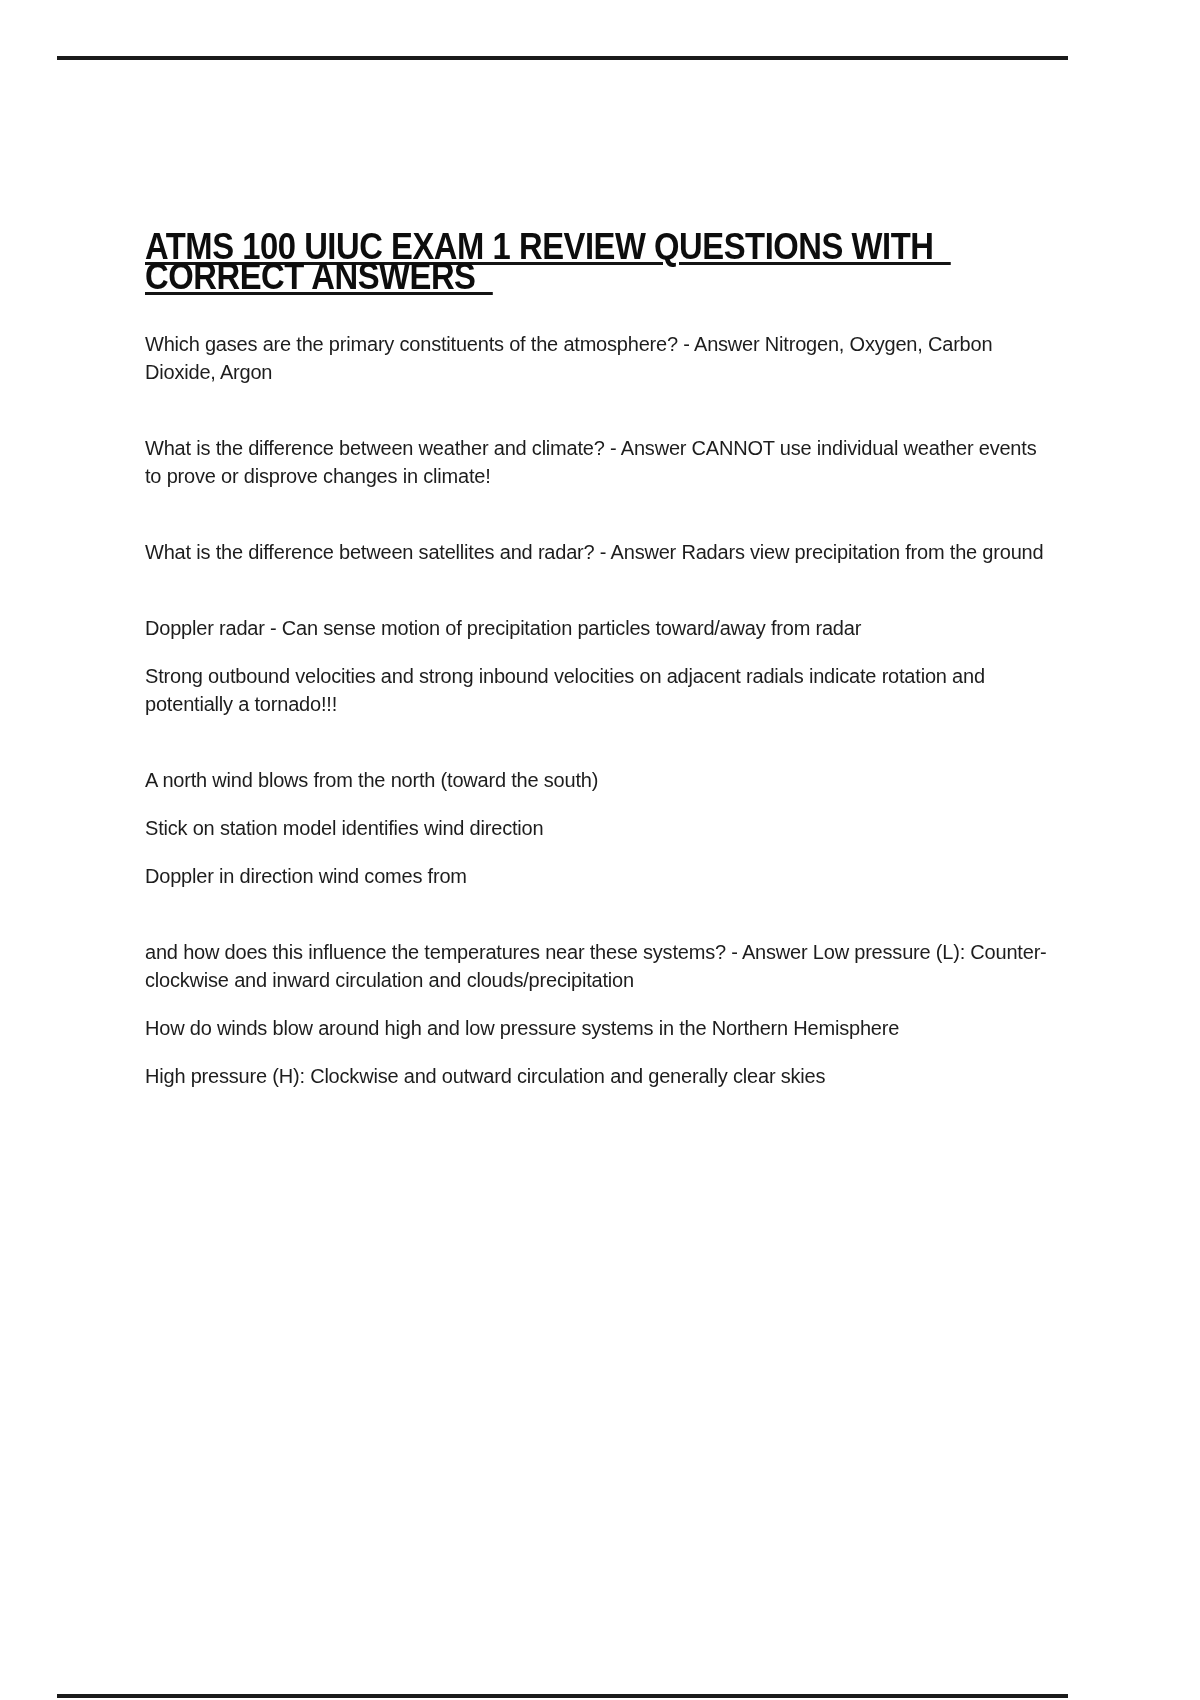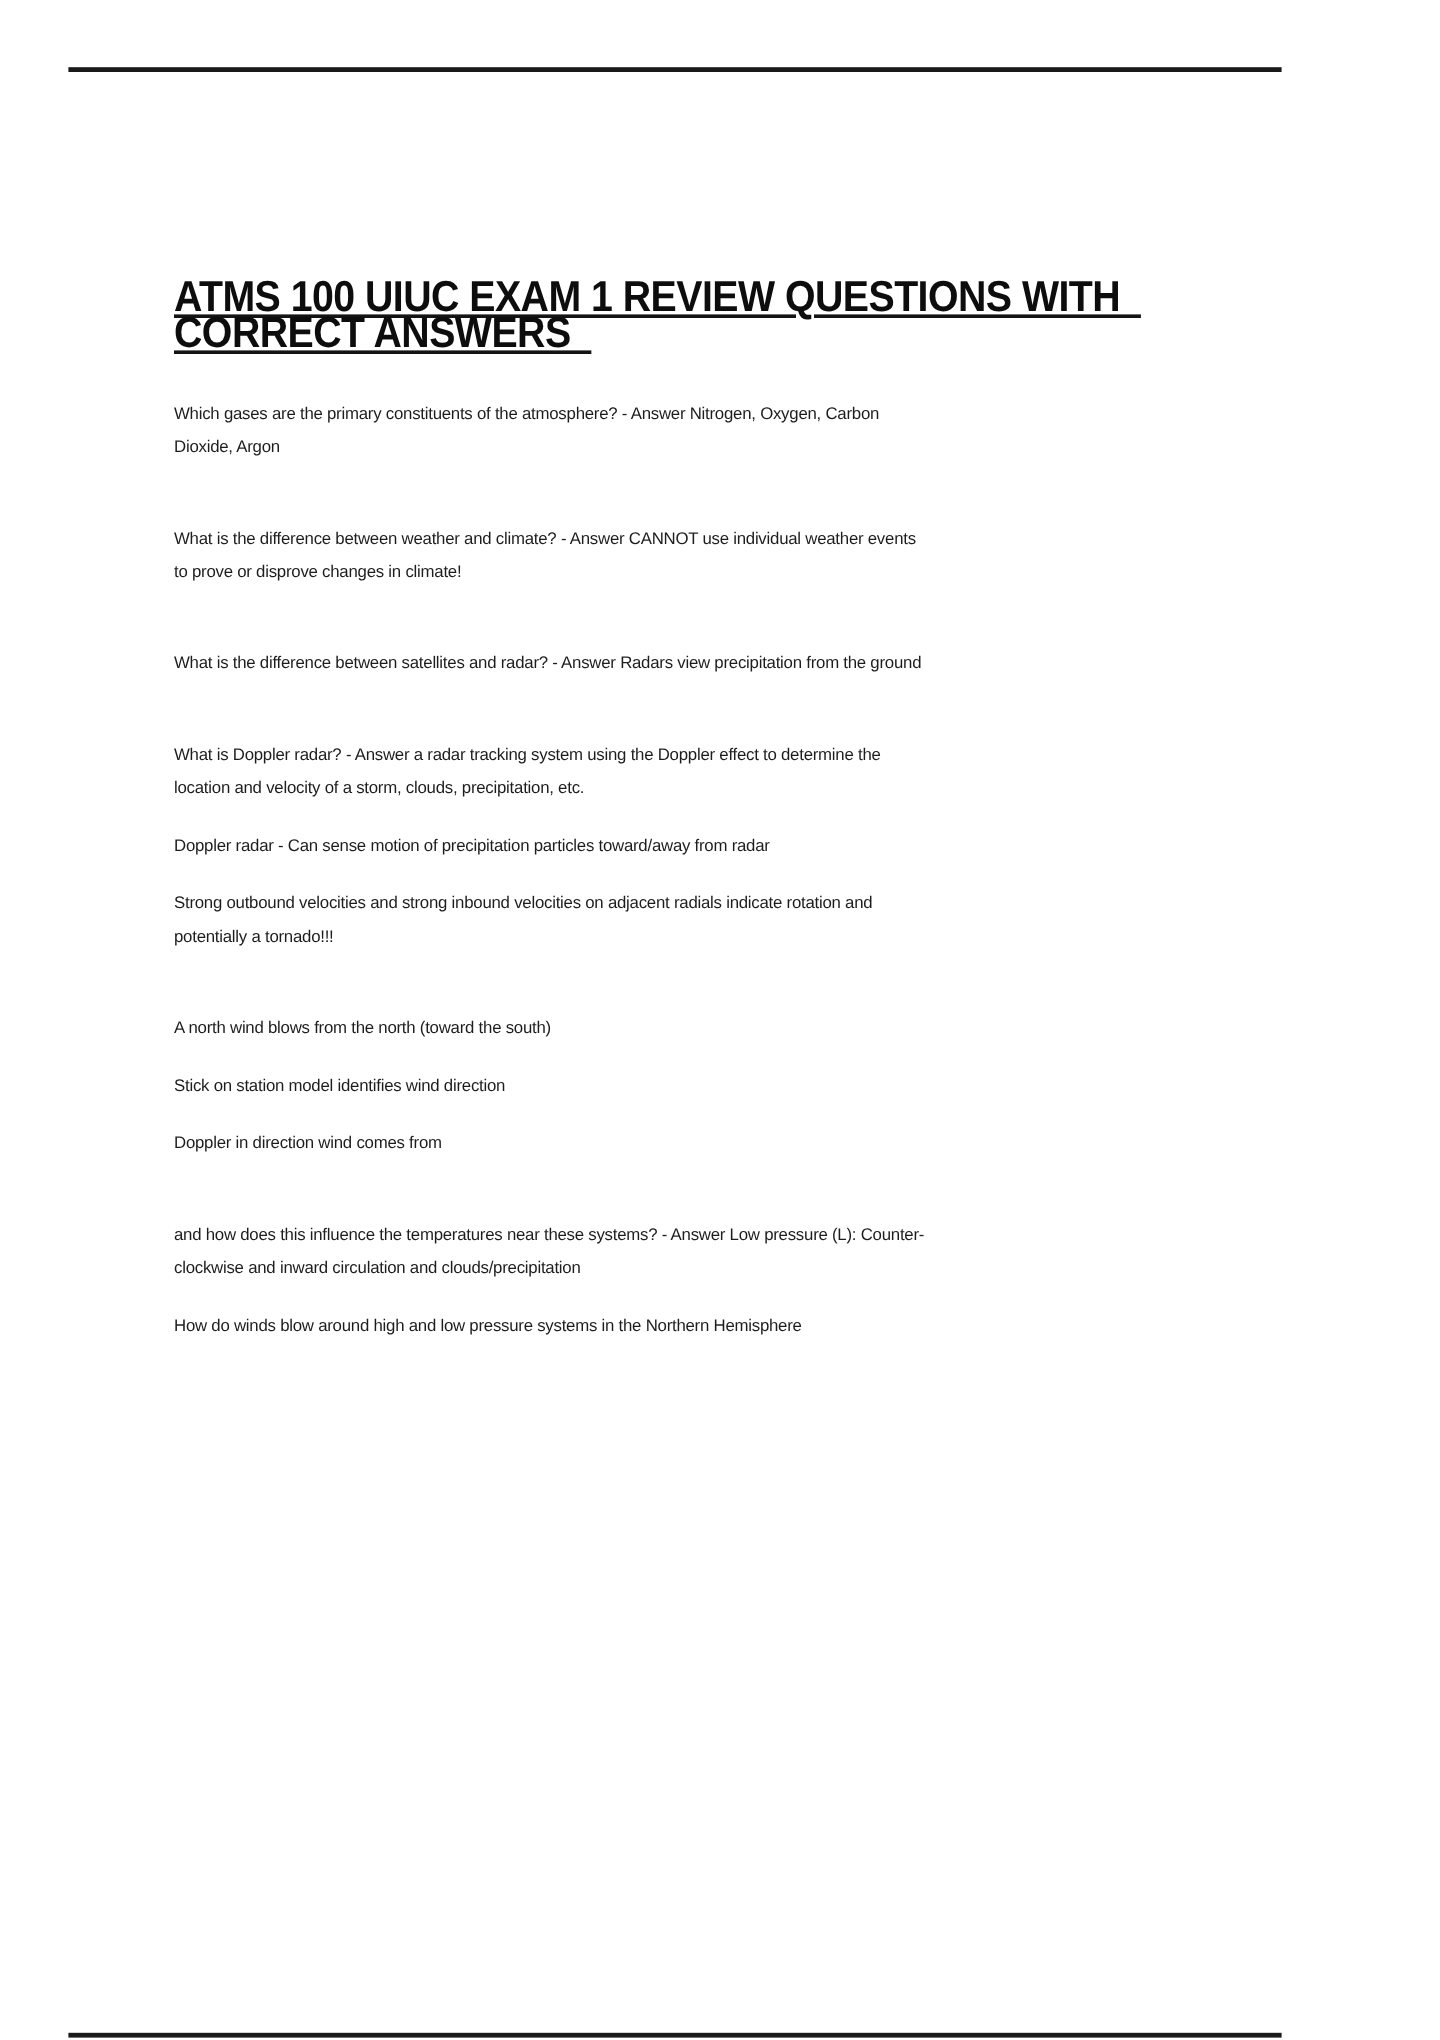--- a/index.html
+++ b/index.html
@@ -53,21 +53,21 @@
     text-decoration: underline;
     text-decoration-thickness: 3px;
     text-underline-offset: 3px;
     text-decoration-color: #141414;
   }
   .qa-group {
     margin: 0 0 48px 0;
   }
   .qa-group p {
     margin: 0 0 20px 0;
-    font-size: 14px;
+    font-size: 20px;
     line-height: 28px;
     color: #1d1d1d;
     white-space: pre-wrap;
     letter-spacing: -0.2px;
   }
 </style>
 </head>
 <body>
 
 <div class="page">
@@ -89,36 +89,35 @@
     <section class="qa-group">
       <p>What is the difference between weather and climate? - Answer CANNOT use individual weather events
 to prove or disprove changes in climate!</p>
     </section>
 
     <section class="qa-group">
       <p>What is the difference between satellites and radar? - Answer Radars view precipitation from the ground</p>
     </section>
 
     <section class="qa-group">
-      <p>What is Doppler radar? - Answer a radar tracking system using the Doppler effect to determine the
-location and velocity of a storm, clouds, precipitation, etc.</p>
       <p>Doppler radar - Can sense motion of precipitation particles toward/away from radar</p>
       <p>Strong outbound velocities and strong inbound velocities on adjacent radials indicate rotation and
 potentially a tornado!!!</p>
     </section>
 
     <section class="qa-group">
       <p>A north wind blows from the north (toward the south)</p>
       <p>Stick on station model identifies wind direction</p>
       <p>Doppler in direction wind comes from</p>
     </section>
 
     <section class="qa-group">
       <p>and how does this influence the temperatures near these systems? - Answer Low pressure (L): Counter-
 clockwise and inward circulation and clouds/precipitation</p>
       <p>How do winds blow around high and low pressure systems in the Northern Hemisphere</p>
+      <p>High pressure (H): Clockwise and outward circulation and generally clear skies</p>
     </section>
 
   </div>
 
   <div class="rule bottom"></div>
 
 </div>
 
 </body></html>

